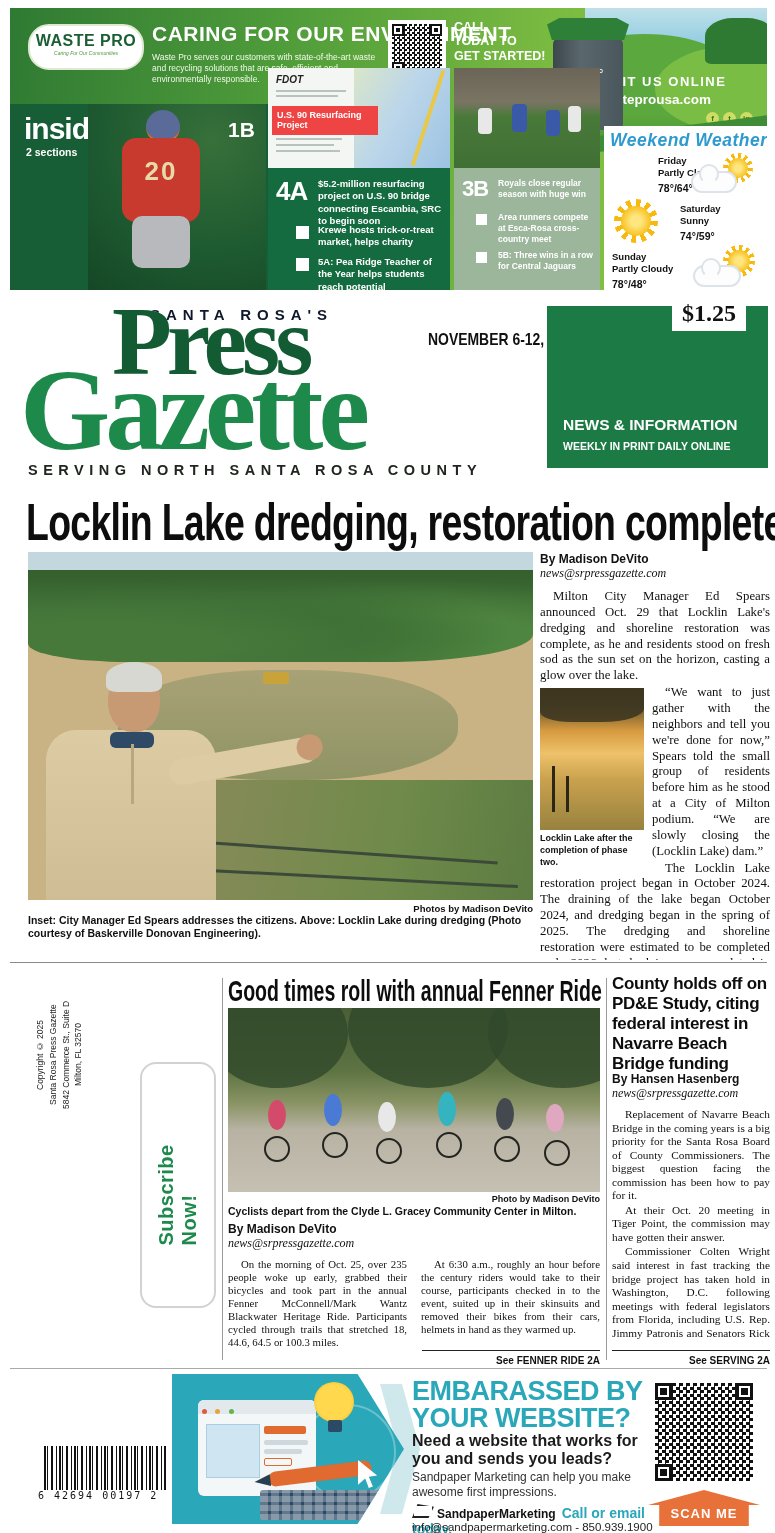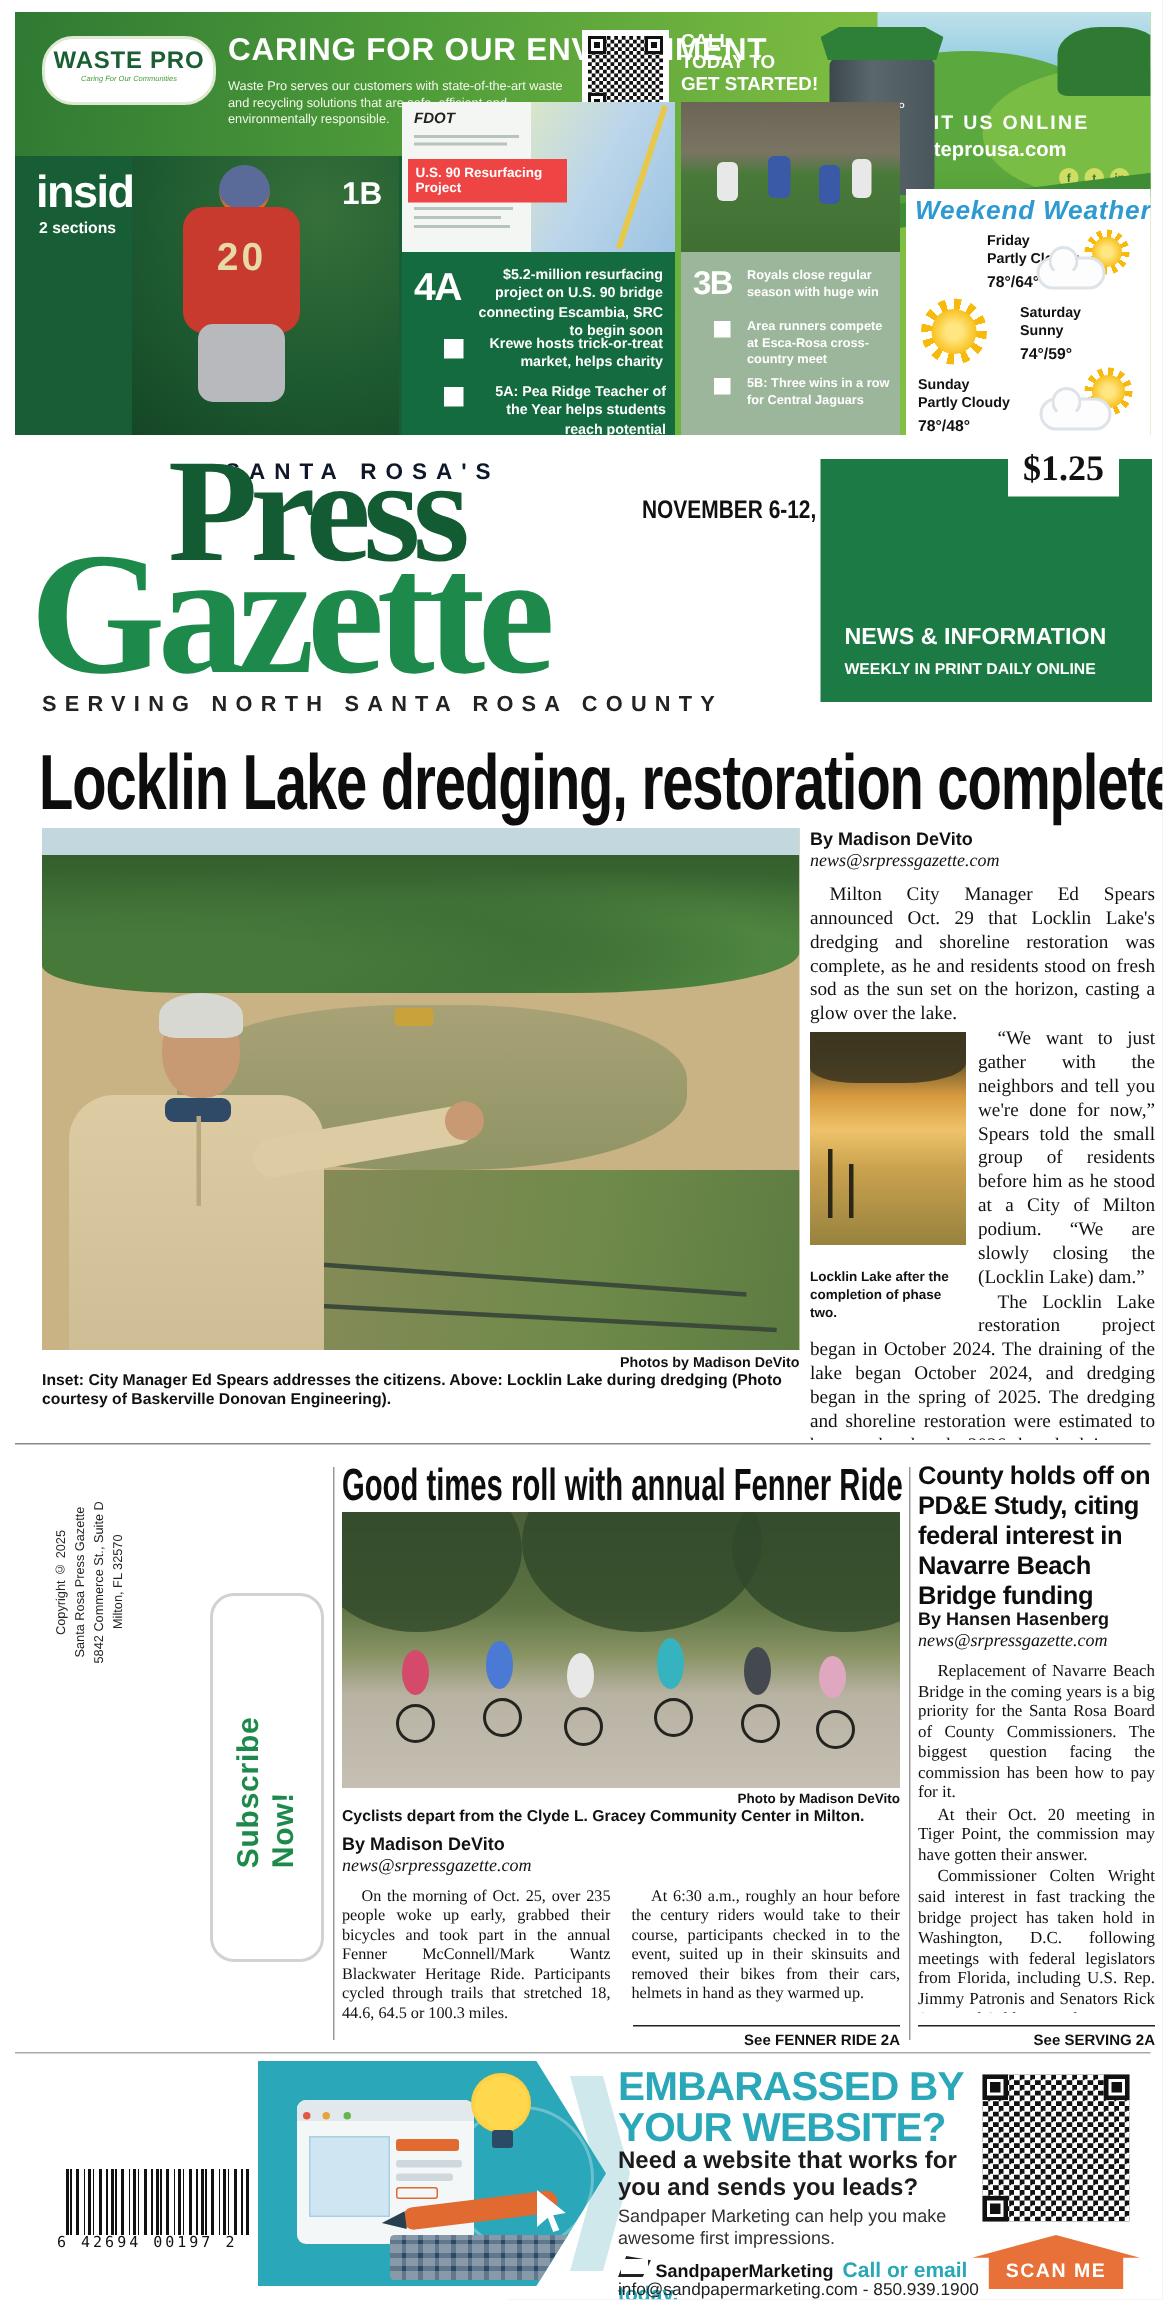--- a/index.html
+++ b/index.html
@@ -53,21 +53,21 @@
   .fdot-map{position:absolute;left:258px;top:60px;width:182px;height:100px;background:#f4f6f4;overflow:hidden;}
   .map-area{position:absolute;right:0;top:0;width:96px;height:100px;
     background:linear-gradient(120deg,#d9e6c9 0%,#bcd6ea 45%,#9cc3e2 100%);}
   .map-road{position:absolute;right:20px;top:0;width:4px;height:100px;background:#e8c84a;transform:rotate(18deg);}
   .fdot-logo{position:absolute;left:8px;top:6px;font-weight:bold;font-style:italic;font-size:10px;color:#222;}
   .fdot-line{position:absolute;left:8px;height:2px;background:#b7c4bb;}
   .fdot-title{position:absolute;left:4px;top:38px;width:96px;background:#ef4444;color:#fff;font-weight:bold;
     font-size:9px;line-height:1.15;padding:4px 5px;}
 
   .panel{position:absolute;top:160px;height:122px;color:#fff;}
-  .panel-4a{left:258px;width:182px;background:#156b40;text-align:right;}
+  .panel-4a{left:258px;width:182px;background:#156b40;}
   .panel-3b{left:444px;width:146px;background:#9cb69b;}
   .pg{position:absolute;left:8px;top:8px;font-weight:bold;font-size:26px;letter-spacing:-1px;}
   .pg-sm{font-size:22px;}
   .t-item{position:absolute;font-weight:bold;line-height:1.3;}
   .sq{position:absolute;background:#fff;width:13px;height:13px;}
 
   .weather{position:absolute;left:594px;top:118px;width:163px;height:164px;background:#fff;padding:2px 4px;}
   .w-title{font-weight:bold;font-style:italic;font-size:17.5px;color:#2e9ad0;letter-spacing:.5px;margin:2px 0 2px 2px;}
   .w-row{position:relative;height:46px;}
   .w-text{position:absolute;font-weight:bold;font-size:9.5px;line-height:1.25;color:#111;}
@@ -123,21 +123,21 @@
   .lead-col{position:absolute;left:540px;top:552px;width:230px;height:408px;overflow:hidden;}
   .byline{font-weight:bold;font-size:12px;}
   .byline-mail{font-style:italic;font-size:12px;font-family:"Liberation Serif",serif;margin-bottom:8px;}
   .graf{font-family:"Liberation Serif",serif;font-size:12.8px;line-height:1.24;text-align:justify;
     text-indent:13px;margin:0 0 1px 0;}
   .inset{float:left;width:104px;margin:3px 8px 2px 0;}
   .inset-img{width:104px;height:142px;position:relative;overflow:hidden;
     background:linear-gradient(#51431f 0%,#6b5a2e 14%,#d79a3f 30%,#eec26a 46%,#caa24e 64%,#97823f 100%);}
   .inset-trees{position:absolute;left:0;top:0;right:0;height:34px;background:#3a3420;border-radius:0 0 40% 30%;opacity:.85;}
   .inset-pole{position:absolute;width:3px;height:46px;background:#2c2616;bottom:18px;}
-  .inset-cap{font-weight:bold;font-size:9px;line-height:1.3;margin-top:16px;}
+  .inset-cap{font-weight:bold;font-size:9px;line-height:1.3;margin-top:3px;}
   .jump{clear:both;border-top:1.5px solid #222;margin-top:6px;padding-top:4px;text-align:right;
     font-weight:bold;font-size:10px;}
   .rule{position:absolute;left:10px;right:8px;border-top:1.5px solid #8a8a8a;}
 
   
   .copy-vert{position:absolute;left:34px;top:990px;height:130px;writing-mode:vertical-rl;transform:rotate(180deg);
     font-size:8.5px;line-height:1.5;color:#222;text-align:center;}
   .sub-box{position:absolute;left:140px;top:1062px;width:72px;height:242px;border:2px solid #d2d2d2;border-radius:16px;}
   .sub-text{position:absolute;left:50%;top:50%;transform:translate(-50%,-50%) rotate(180deg);writing-mode:vertical-rl;
     color:#1d8a4b;font-weight:bold;font-size:20px;letter-spacing:.5px;}

